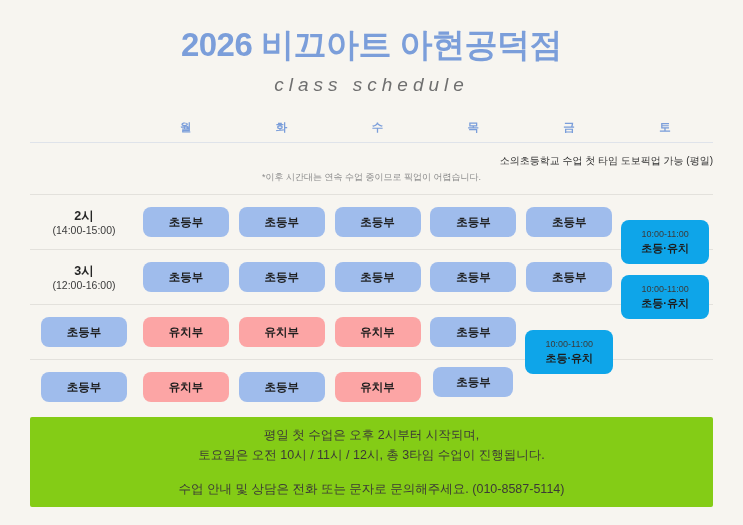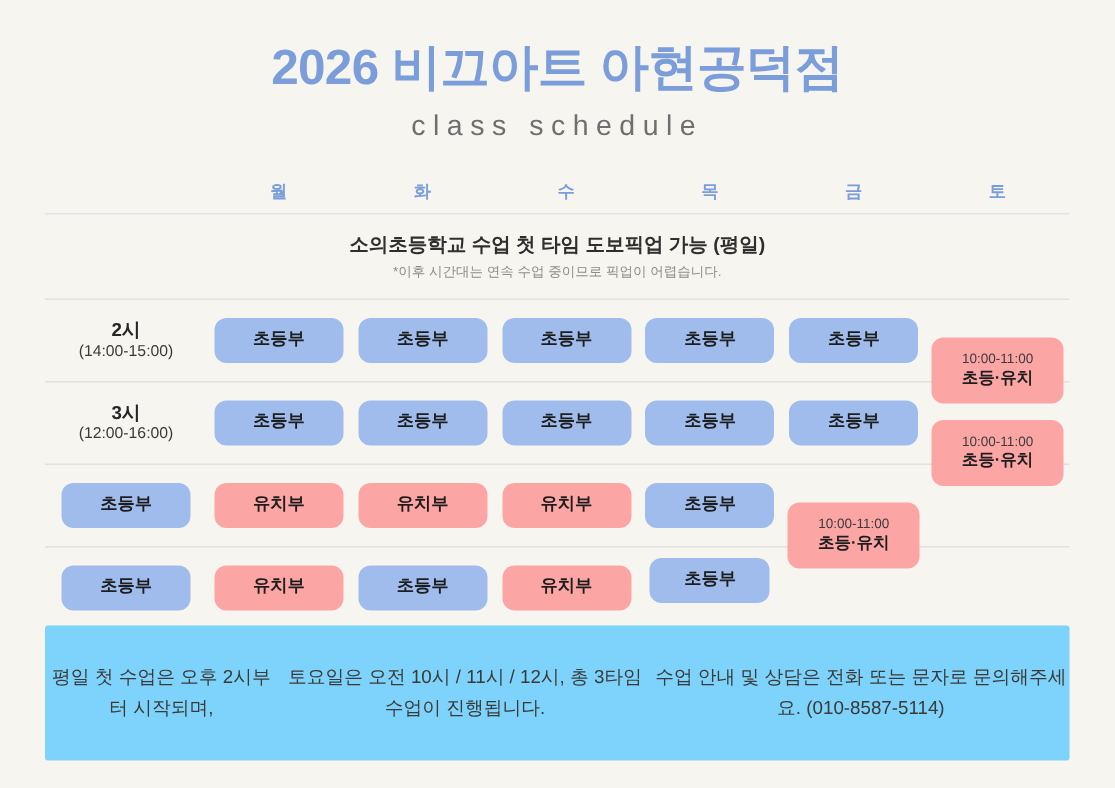--- a/index.html
+++ b/index.html
@@ -36,20 +36,21 @@
     line-height: 1.18;
     margin: 0;
   }
   .sub-title {
     margin: 10px 0 0 0;
     font-size: 19px;
     font-weight: 400;
     color: #6f6f6f;
     letter-spacing: 5px;
     line-height: 1.1;
+    font-style: italic;
   }
 
   
   .schedule {
     margin: 18px 30px 0 30px;
     width: 683px;
     box-sizing: border-box;
   }
 
   .grid-row {
@@ -77,24 +78,25 @@
   .divider.top-rule {
     background: #dfe3ea;
   }
 
   
   .notice {
     text-align: center;
     padding: 11px 0 11px 0;
   }
   .notice-main {
-    font-size: 13px;
-    font-weight: 700;
+    font-size: 10px;
+    font-weight: 400;
     color: #2f2f2f;
     line-height: 1.4;
+    text-align: right;
   }
   .notice-sub {
     margin-top: 3px;
     font-size: 9px;
     font-weight: 400;
     color: #8b8b8b;
     line-height: 1.4;
   }
 
   
@@ -137,21 +139,21 @@
     line-height: 1.15;
     box-sizing: border-box;
   }
   .chip.elem {
     background: #9fbcec;
   }
   .chip.kinder {
     background: #fca5a5;
   }
   .chip.sat {
-    background: #fca5a5;
+    background: #0ea5e9;
     height: 44px;
     width: 88px;
     margin-top: 40px;
   }
   .chip.sat .sat-time {
     font-size: 9px;
     font-weight: 400;
     color: #3b3b3b;
     line-height: 1.25;
   }
@@ -173,24 +175,24 @@
     background: transparent;
   }
 
   
   .footer {
     position: absolute;
     left: 30px;
     top: 417px;
     width: 683px;
     height: 90px;
-    background: #7dd3fc;
+    background: #84cc16;
     box-sizing: border-box;
     display: flex;
-    flex-direction: row;
+    flex-direction: column;
     align-items: center;
     justify-content: center;
     border-radius: 2px;
   }
   .footer-line {
     font-size: 12.5px;
     color: #3c3a36;
     line-height: 1.65;
     text-align: center;
   }

